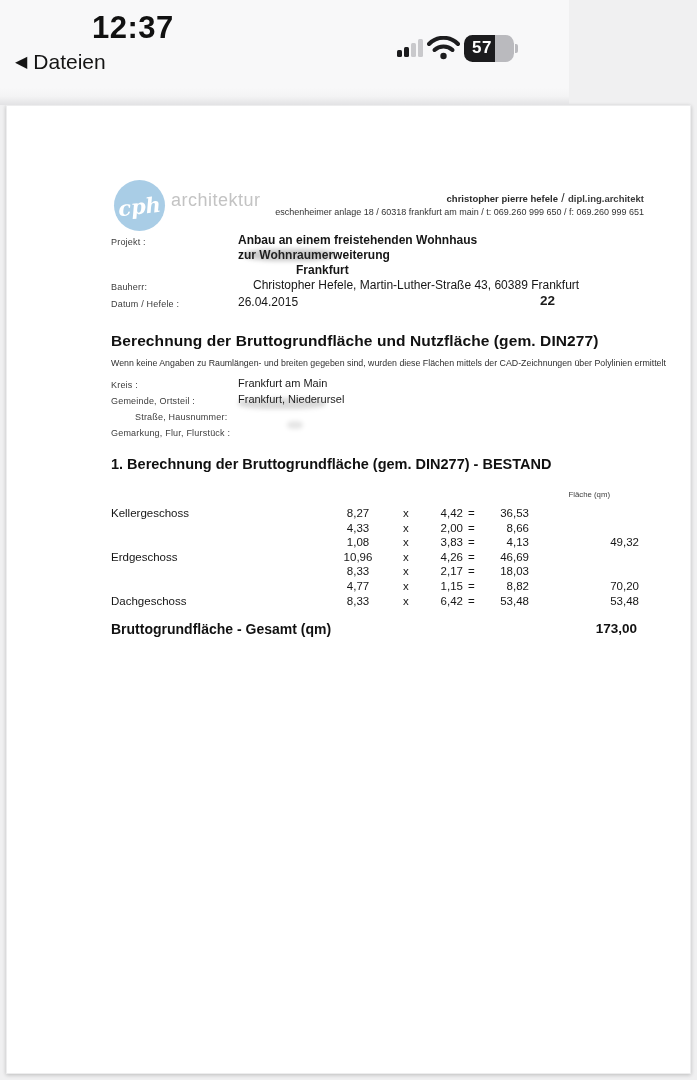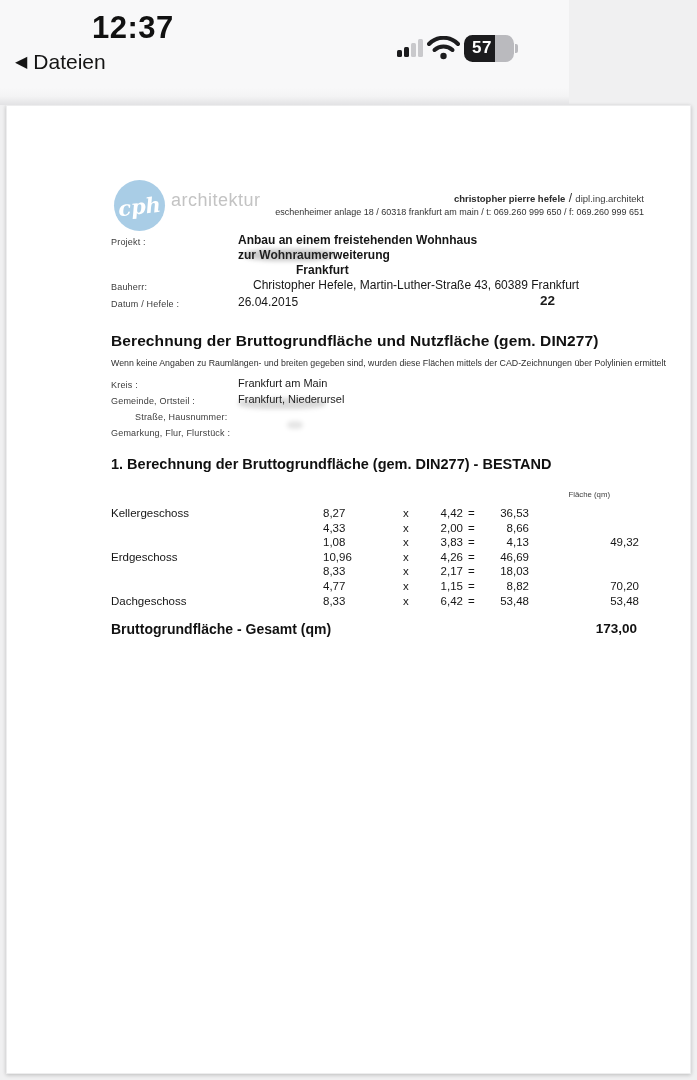--- a/index.html
+++ b/index.html
@@ -69,42 +69,42 @@
     display:flex; align-items:center; justify-content:center;
   }
   .logo-script {
     font-family:"DejaVu Serif", serif; font-style:italic; font-weight:700;
     color:#ffffff; font-size:21px; transform:rotate(-6deg); padding-top:2px;
   }
   .logo-word { left:164px; top:84px; font-size:18px; color:#c3c3c3; letter-spacing:0.5px; }
   .contact1 { top:85px; right:46px; font-size:9.5px; color:#2a2a2a; }
   .contact1 b { font-weight:700; }
   .contact1 .slash { font-size:12px; font-weight:400; }
-  .contact1 .title { font-weight:400; color:#3b3b3b; }
+  .contact1 .title { font-weight:700; color:#3b3b3b; }
   .contact2 { top:101px; right:46px; font-size:9px; color:#333; }
 
   
   .lab { font-size:9px; color:#3c3c3c; letter-spacing:0.2px; }
   .val12 { font-size:12px; color:#161616; }
   .b { font-weight:700; }
 
   .smudge { border-radius:40%; filter:blur(2px); pointer-events:none; }
 
   .doc-title { left:104px; top:226px; font-size:15.5px; font-weight:700; letter-spacing:0.1px; color:#111; }
   .doc-sub { left:104px; top:252px; font-size:8.8px; color:#2e2e2e; }
 
   .sec-head { left:104px; top:350px; font-size:14.5px; font-weight:700; color:#111; }
   .col-head { top:384px; right:80px; font-size:7.8px; color:#3c3c3c; }
 
   
   .table { left:0; top:400px; width:545px; }
   .trow { position:relative; height:14.6px; font-size:11.5px; color:#161616; }
   .trow span { position:absolute; top:0; line-height:14.6px; white-space:nowrap; }
   .t-label { left:104px; }
-  .t-a { left:316px; width:70px; text-align:left; }
+  .t-a { left:316px; width:70px; text-align:center; }
   .t-op1 { left:396px; }
   .t-b { left:406px; width:50px; text-align:right; }
   .t-op2 { left:461px; }
   .t-c { left:472px; width:50px; text-align:right; }
   .t-area { left:552px; width:80px; text-align:right; }
 
   .total-label { left:104px; top:515px; font-size:14px; font-weight:700; color:#111; }
   .total-value { top:515px; right:53px; font-size:13.5px; font-weight:700; color:#111; }
 </style>
 </head>

